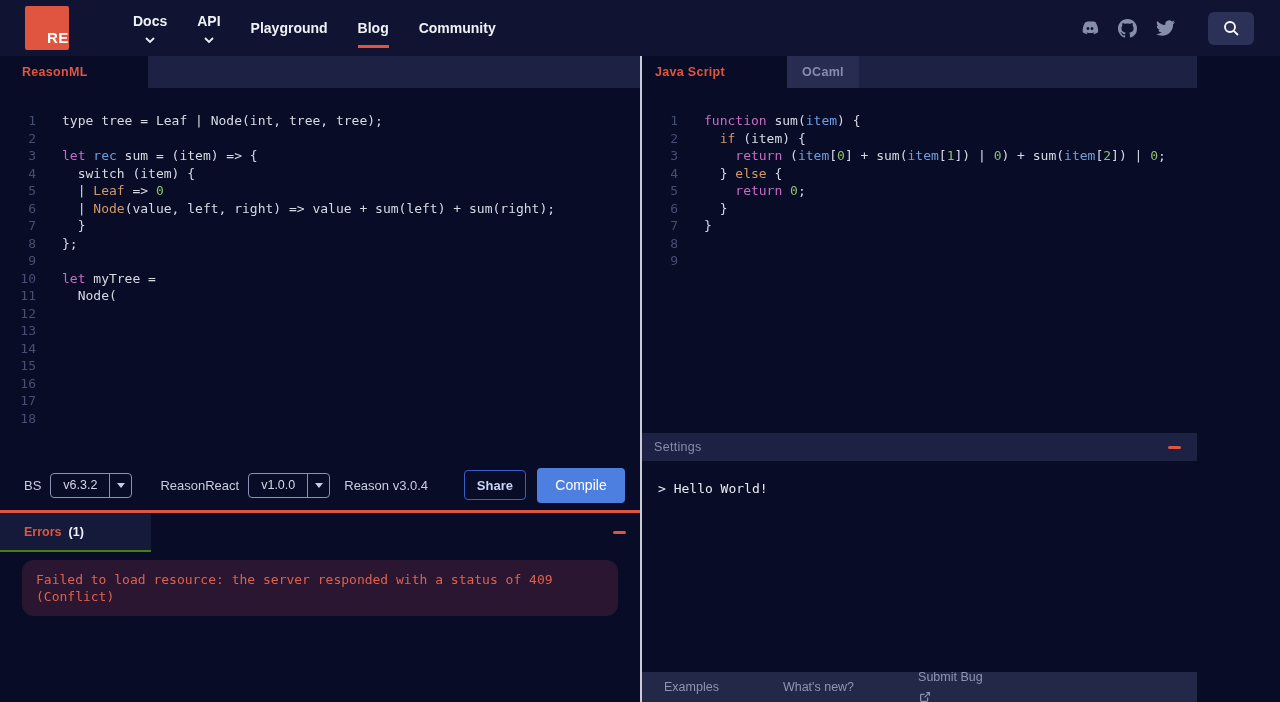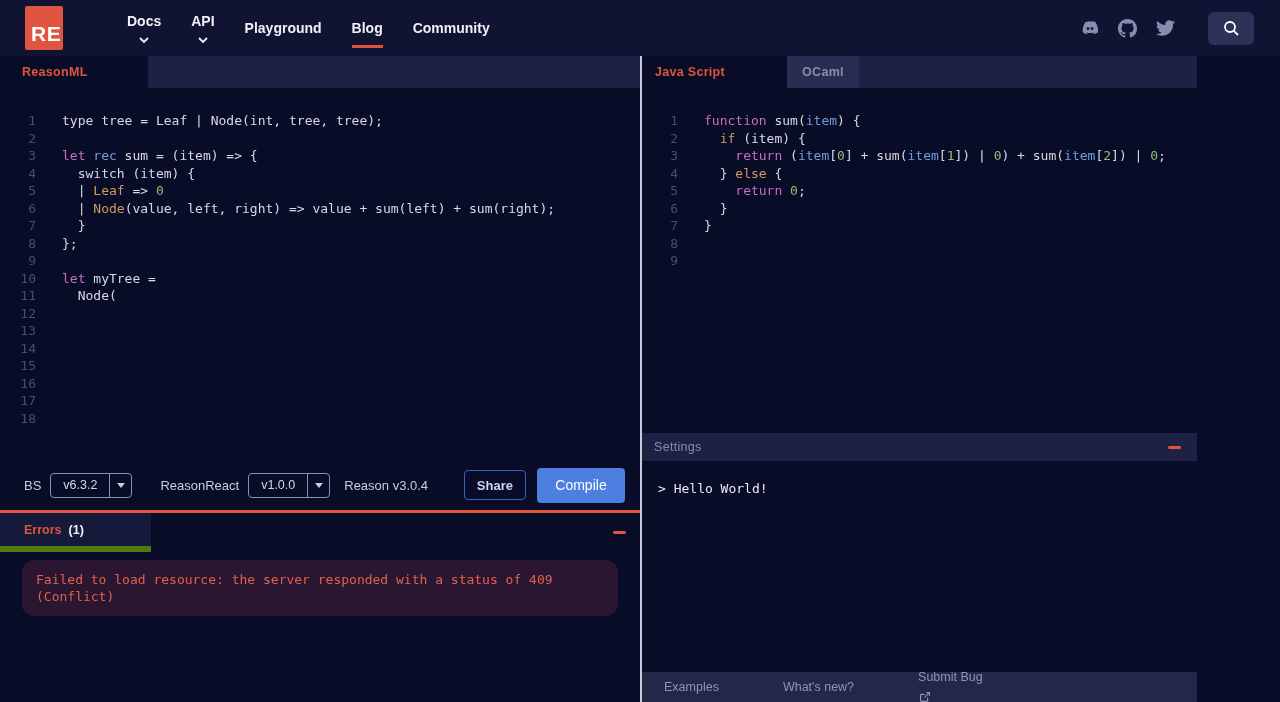--- a/index.html
+++ b/index.html
@@ -18,22 +18,22 @@
     --bg-ocaml:#272c50;
     --bg-footer:#232849;
     --bg-search:#2c3158;
     --gray:#878dad;
     --ln:#474e73;
   }
   
   .nav{ height:56px; background:var(--bg-nav); display:flex; align-items:center; }
   .logo{
     width:38px; height:44px; margin-left:25px; background:var(--accent);
-    border-radius:2px; display:flex; align-items:flex-end; padding:4px 6px;
-    font-weight:bold; font-size:21px; color:#fff; letter-spacing:.5px; cursor:pointer;
+    border-radius:2px; display:flex; align-items:flex-end; padding:4px 22px;
+    font-weight:bold; font-size:15px; color:#fff; letter-spacing:.5px; cursor:pointer;
   }
   .nav-items{ display:flex; align-items:center; margin-left:64px; gap:30px; }
   .nav-item{ display:flex; align-items:center; gap:6px; font-size:14px; font-weight:600;
     color:#f0f1f6; cursor:pointer; position:relative; padding:6px 0;flex-direction:column; }
   .nav-item.active::after{
     content:""; position:absolute; left:0; right:0; bottom:-6px; height:3px; background:var(--accent);
   }
   .nav-item svg{ margin-top:2px; }
   .nav-right{ margin-left:auto; display:flex; align-items:center; gap:19px; margin-right:26px; }
   .soc-icon{ color:var(--gray); cursor:pointer; display:flex; }
@@ -81,21 +81,21 @@
   .ver{ margin-left:14px; }
   .spacer{ flex:1; }
   .share-btn{ height:30px; padding:0 12px; background:transparent; border:1px solid #3a5fc8;
     border-radius:4px; color:#c9d6f5; font-size:13px; font-weight:bold; cursor:pointer; }
   .compile-btn{ height:35px; width:88px; margin-left:11px; background:var(--blue); border:none;
     border-radius:4px; color:#fff; font-size:14px; cursor:pointer; }
   .red-line{ height:3px; background:var(--accent); flex-shrink:0; }
   
   .errors-header{ height:39px; display:flex; align-items:stretch; flex-shrink:0; }
   .tab-errors{ width:151px; background:#151a3a; padding-left:24px; display:flex; align-items:center;
-    gap:7px; cursor:pointer; border-bottom:6px solid #4d7c0f; }
+    gap:7px; cursor:pointer; border-bottom:2px solid #4d7c0f; }
   .etitle{ color:var(--accent); font-size:12.5px; font-weight:bold; }
   .ecount{ color:#eef0f6; font-size:12.5px; font-weight:bold; }
   .dash{ width:13px; height:3px; background:var(--accent); border-radius:2px; cursor:pointer; }
   .errors-header .dash{ align-self:center; margin-right:14px; }
   .error-box{ width:596px; margin:8px 28px 0 22px; background:#2b1631; color:#e0614a;
     font-family:"DejaVu Sans Mono", monospace; font-size:13px; line-height:17px;
     padding:11px 14px; border-radius:12px; }
   
   .console-header{ height:28px; background:var(--bg-tabbar); display:flex; align-items:stretch; flex-shrink:0; }
   .tab-console{ width:143px; padding-left:16px !important; }

